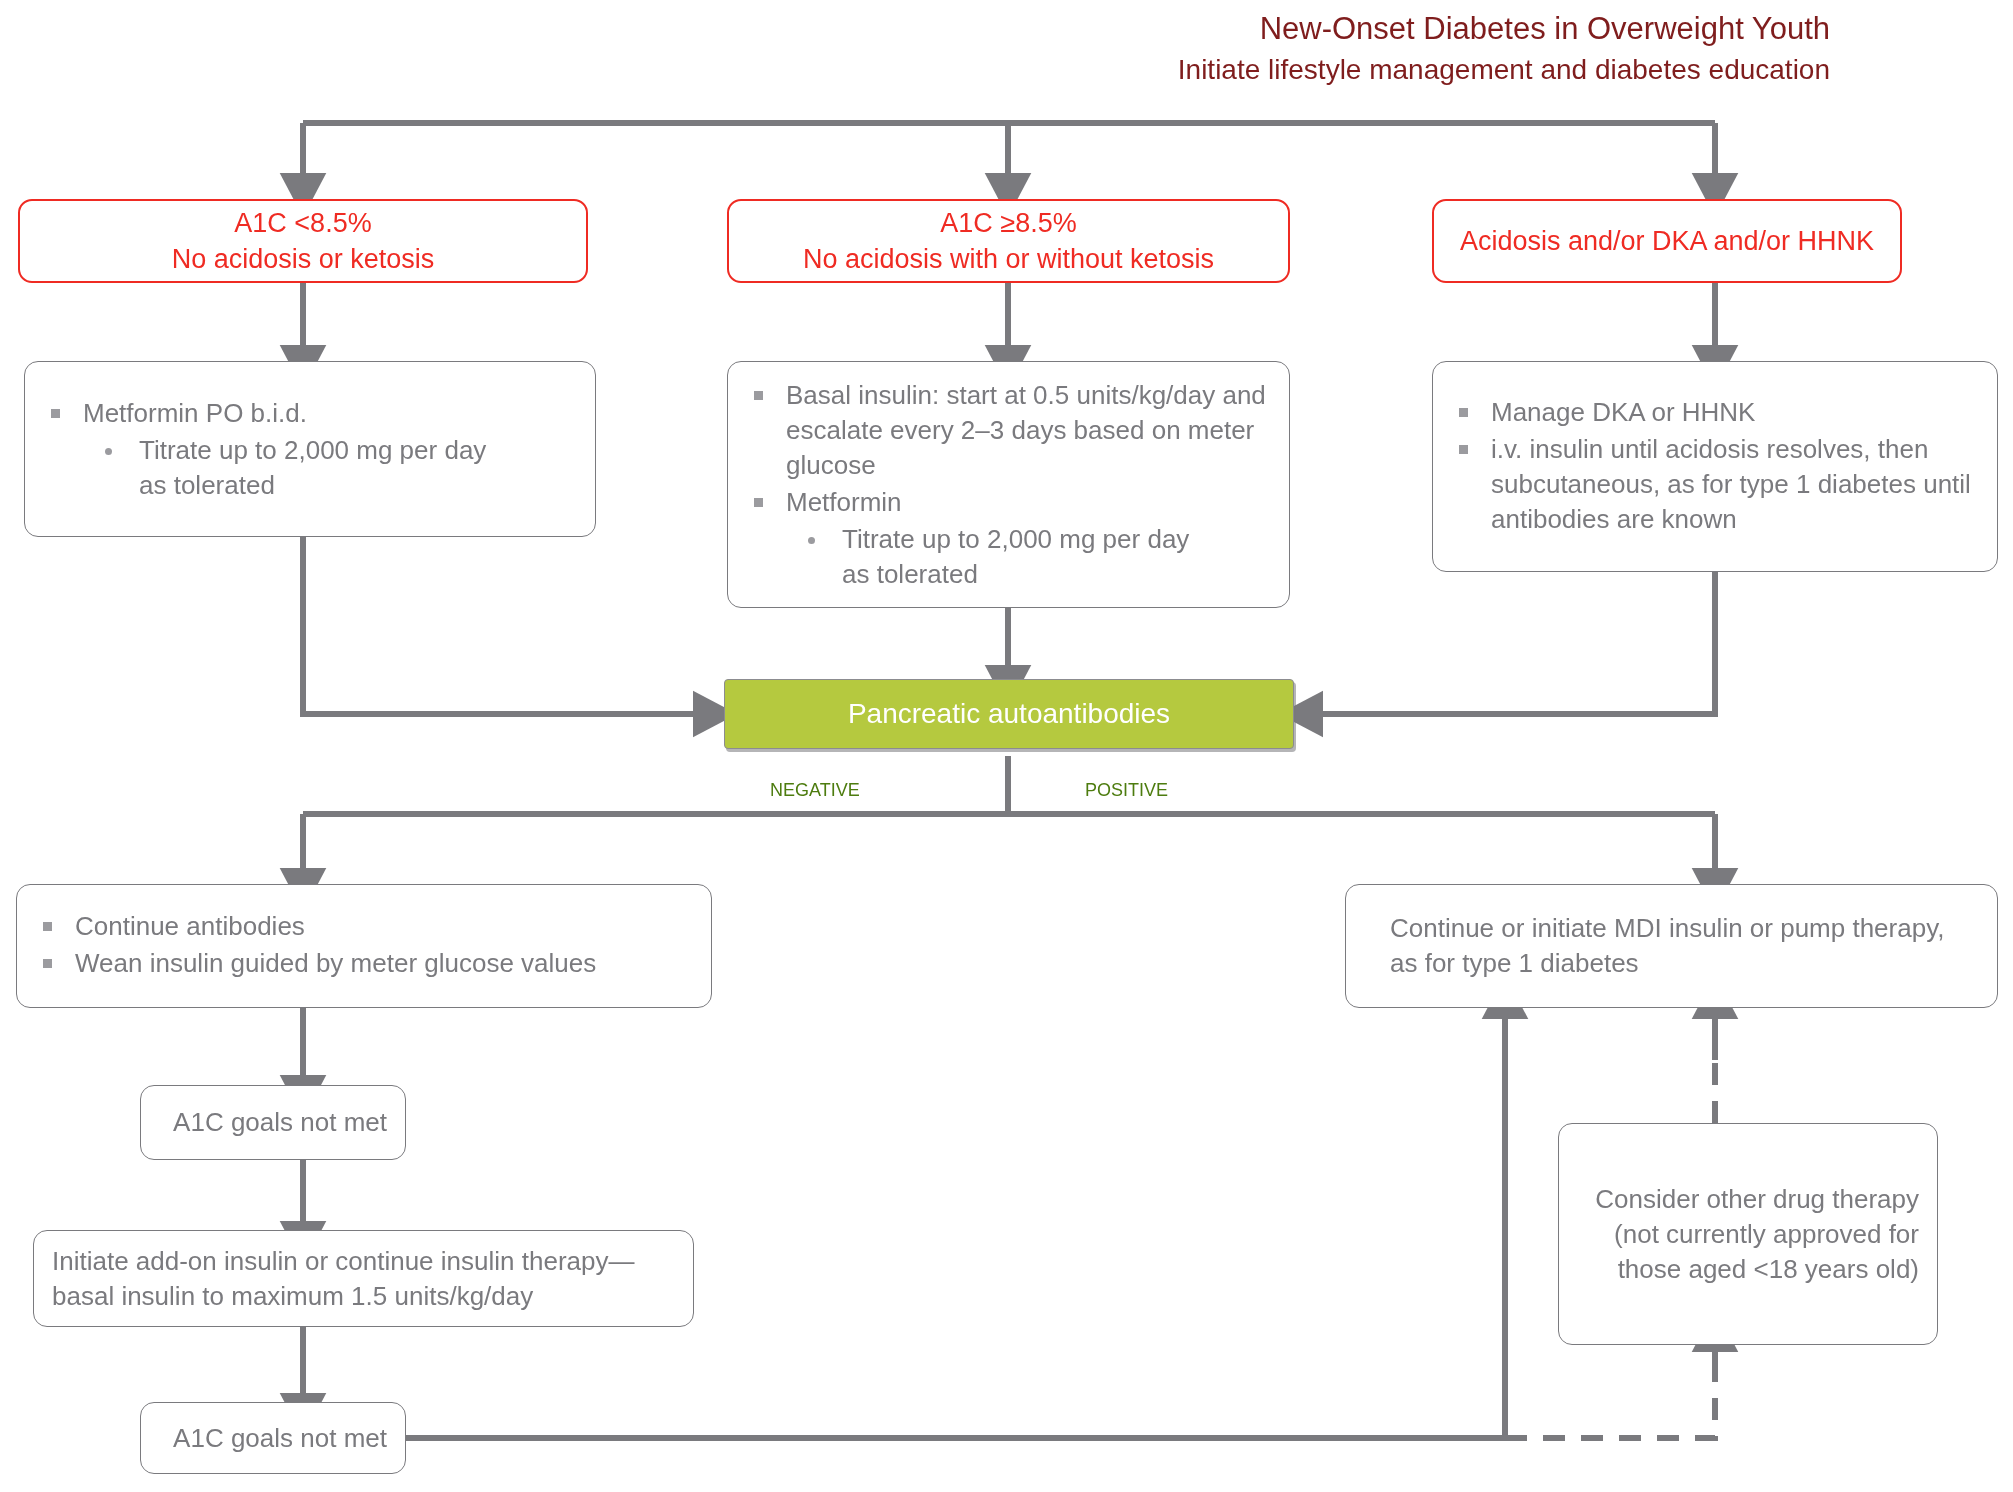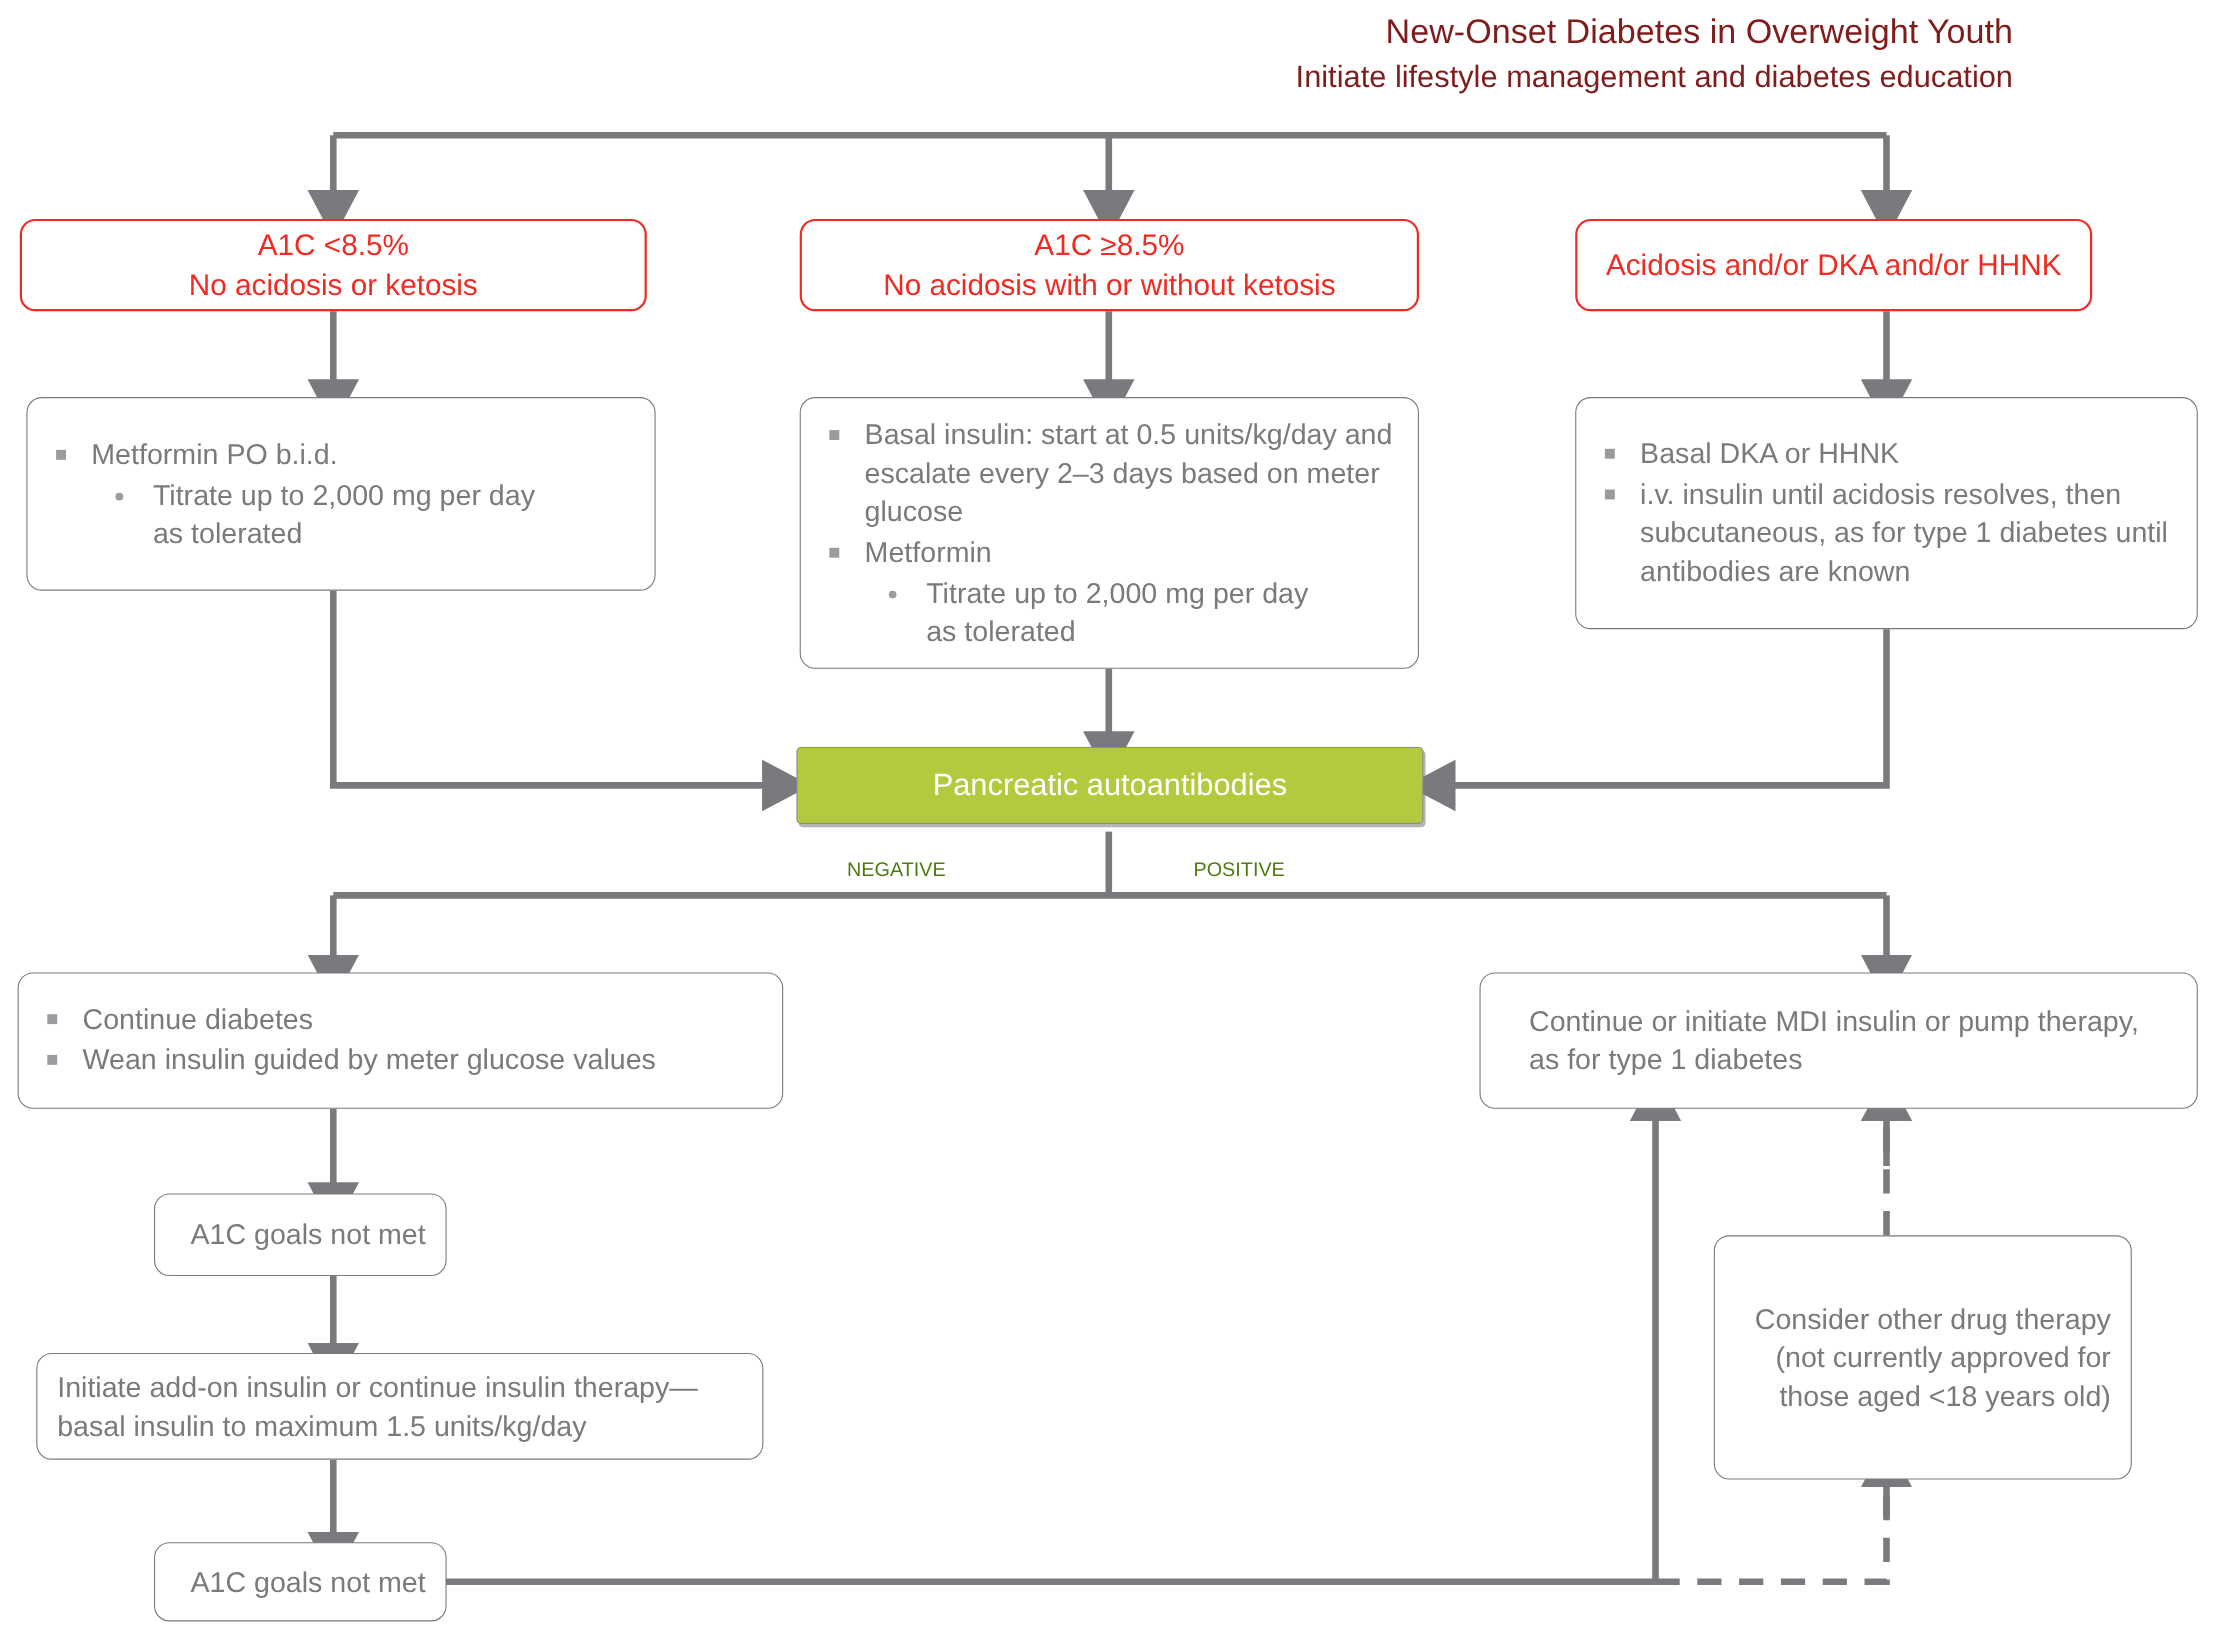--- a/index.html
+++ b/index.html
@@ -149,41 +149,41 @@
       <li style="padding-left:96px;">
         <span>as tolerated</span>
       </li>
     </ul>
   </div>
 
   <div class="node gray-box" style="left:1432px;top:361px;width:566px;height:211px;">
     <ul class="b1">
       <li>
         <span class="marker"></span>
-        <span>Basal DKA or HHNK</span>
+        <span>Manage DKA or HHNK</span>
       </li>
       <li>
         <span class="marker"></span>
         <span>i.v. insulin until acidosis resolves, then subcutaneous, as for type 1 diabetes until antibodies are known</span>
       </li>
     </ul>
   </div>
 
   <div class="node green-box" style="left:724px;top:679px;width:570px;height:70px;">
     <span>Pancreatic autoantibodies</span>
   </div>
 
   <div class="edge-label" style="left:770px;top:774px;">NEGATIVE</div>
   <div class="edge-label" style="left:1085px;top:774px;">POSITIVE</div>
 
   <div class="node gray-box" style="left:16px;top:884px;width:696px;height:124px;">
     <ul class="b1">
       <li>
         <span class="marker"></span>
-        <span>Continue diabetes</span>
+        <span>Continue antibodies</span>
       </li>
       <li>
         <span class="marker"></span>
         <span>Wean insulin guided by meter glucose values</span>
       </li>
     </ul>
   </div>
 
   <div class="node gray-box center" style="left:140px;top:1085px;width:266px;height:75px;">
     <span>A1C goals not met</span>

